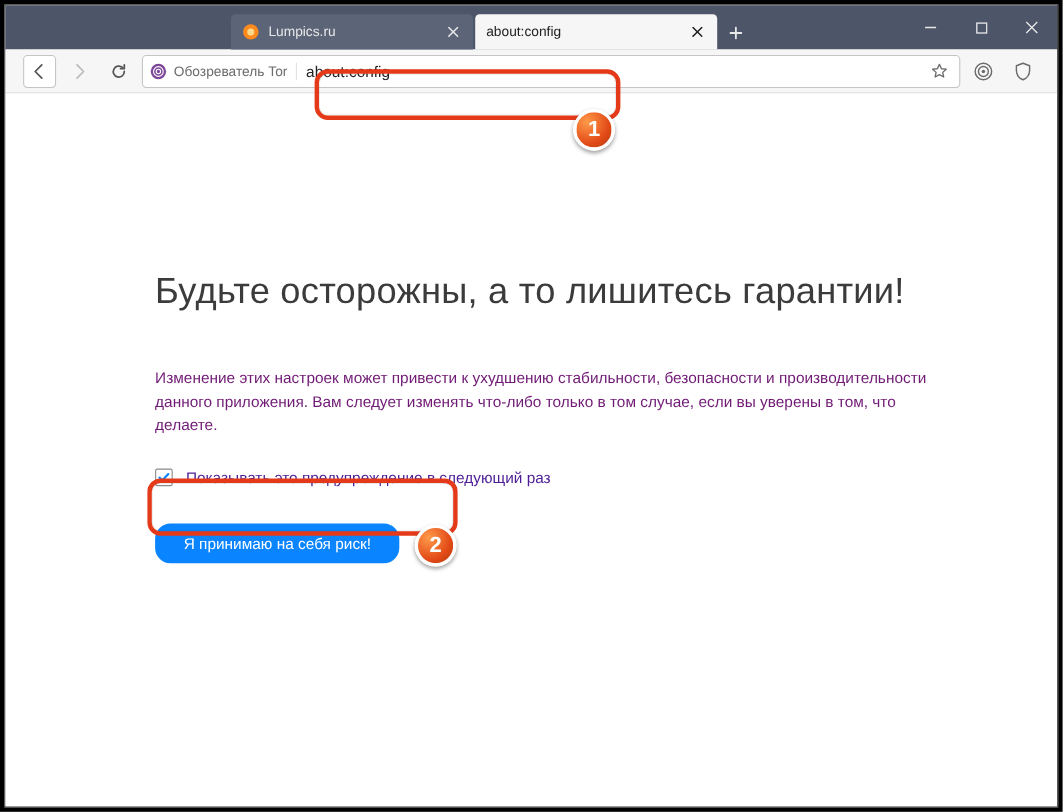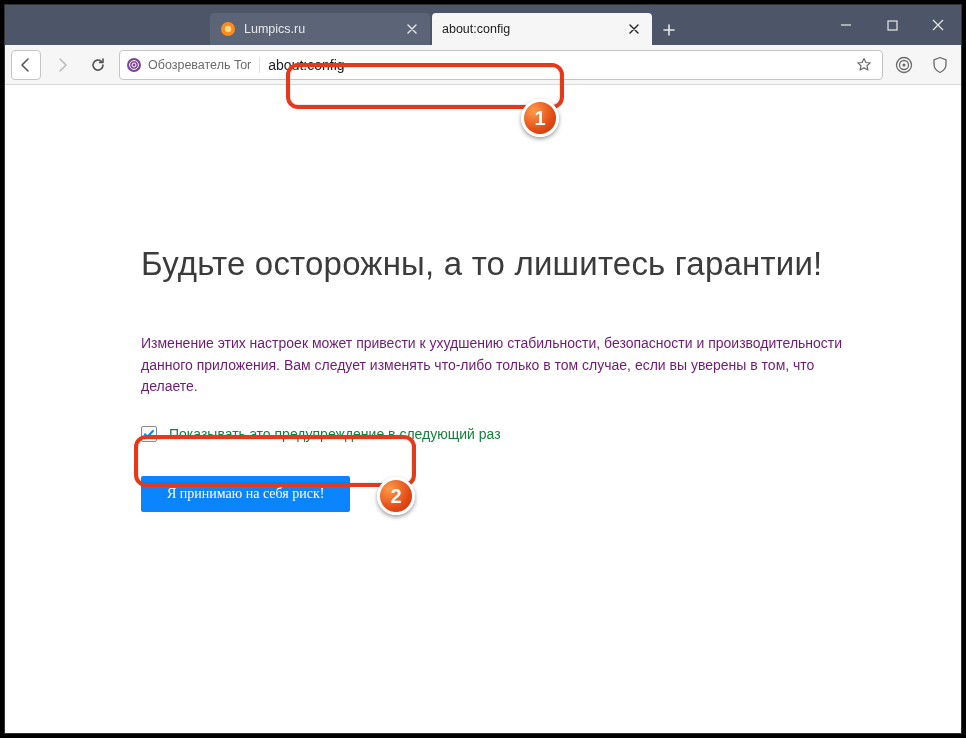--- a/index.html
+++ b/index.html
@@ -86,21 +86,21 @@
     display: flex; align-items: center; justify-content: center;
     color: #e8e8e8;
   }
   
   .toolbar {
     height: 40px;
     background: #f6f6f7;
     border-bottom: 1px solid #d9d9d9;
     display: flex;
     align-items: center;
-    padding: 0 6px;
+    padding: 0 16px;
     gap: 6px;
   }
   .nav-btn {
     width: 30px; height: 30px;
     border: 1px solid #c5c5c5;
     border-radius: 4px;
     background: #fff;
     display: flex; align-items: center; justify-content: center;
     color: #555;
   }
@@ -170,40 +170,39 @@
     line-height: 1.55;
     margin-bottom: 28px;
     max-width: 790px;
   }
   .checkbox-row {
     display: flex;
     align-items: center;
     gap: 12px;
     margin-bottom: 34px;
     font-size: 14px;
-    color: #15803d;
+    color: #4c1d95;
   }
   .chk {
     width: 16px; height: 16px;
     border: 1px solid #8a8a8a;
     border-radius: 2px;
     display: flex; align-items: center; justify-content: center;
     background: #fff;
   }
   .chk svg { width: 12px; height: 12px; }
   .accept-btn {
     display: inline-block;
     background: #0a84ff;
     color: #fff;
     font-size: 14px;
     padding: 10px 26px;
     border: none;
-    border-radius: 2px;
+    border-radius: 14px;
     cursor: pointer;
-    font-family: Liberation Serif, serif;
   }
   
   .annot-box {
     position: absolute;
     border: 4px solid #e43a1a;
     border-radius: 12px;
     pointer-events: none;
     box-shadow: 0 0 0 1px rgba(0,0,0,.08) inset;
   }
   .annot-num {

